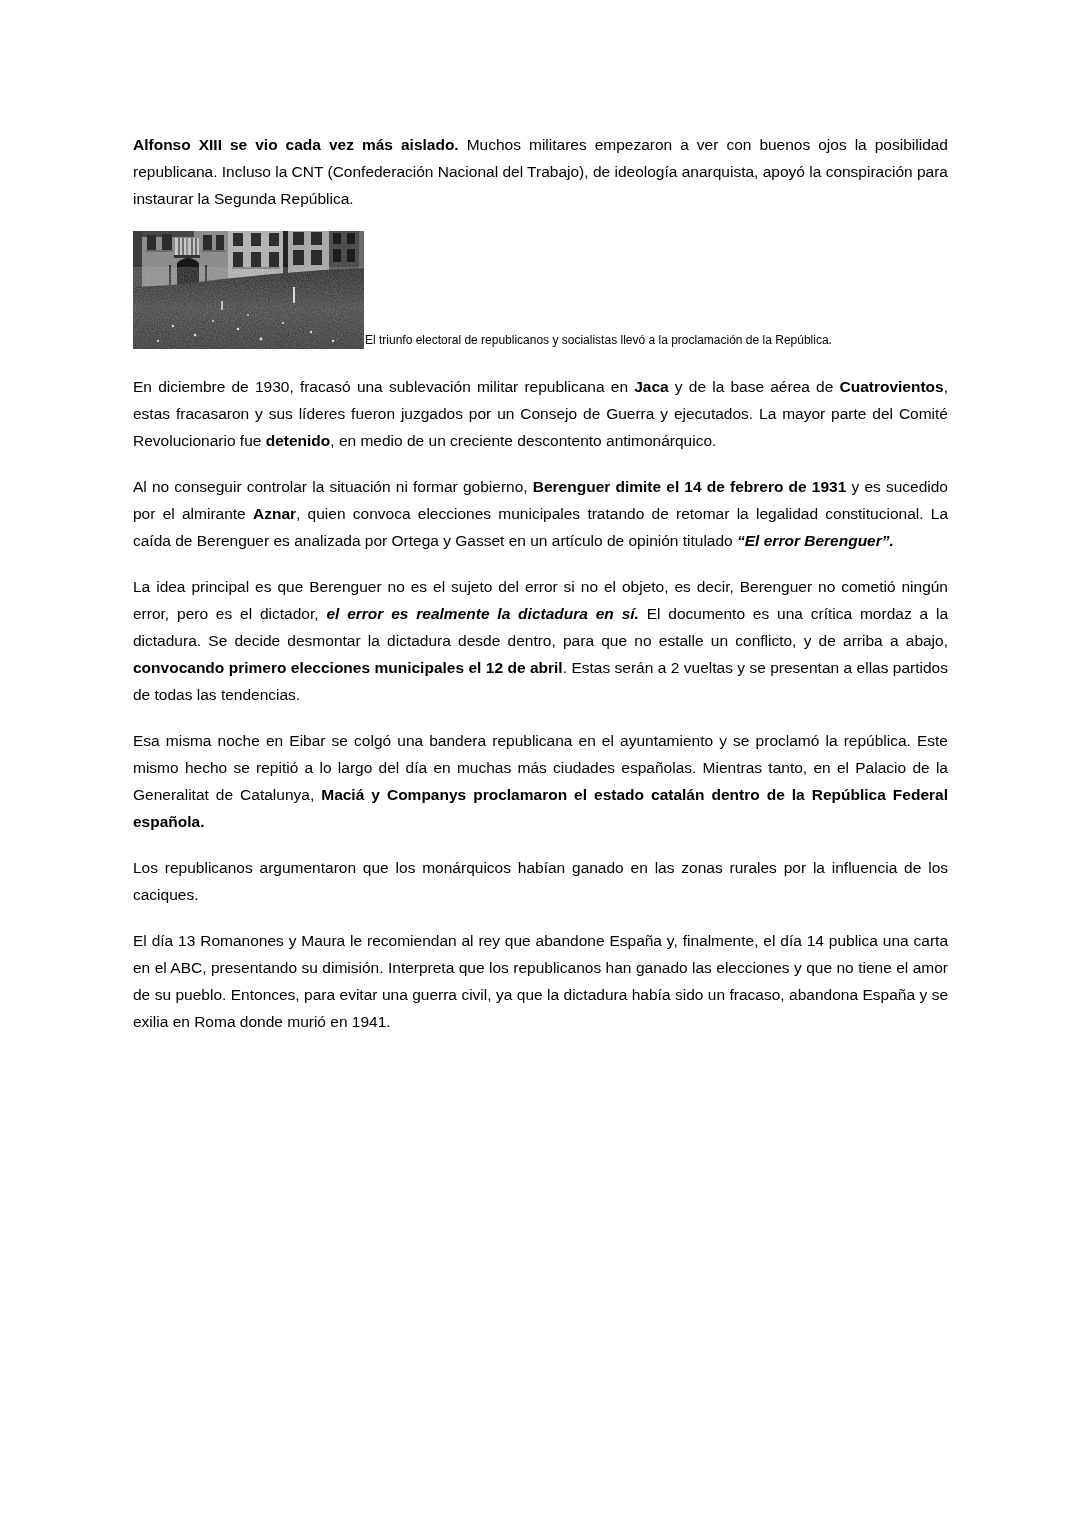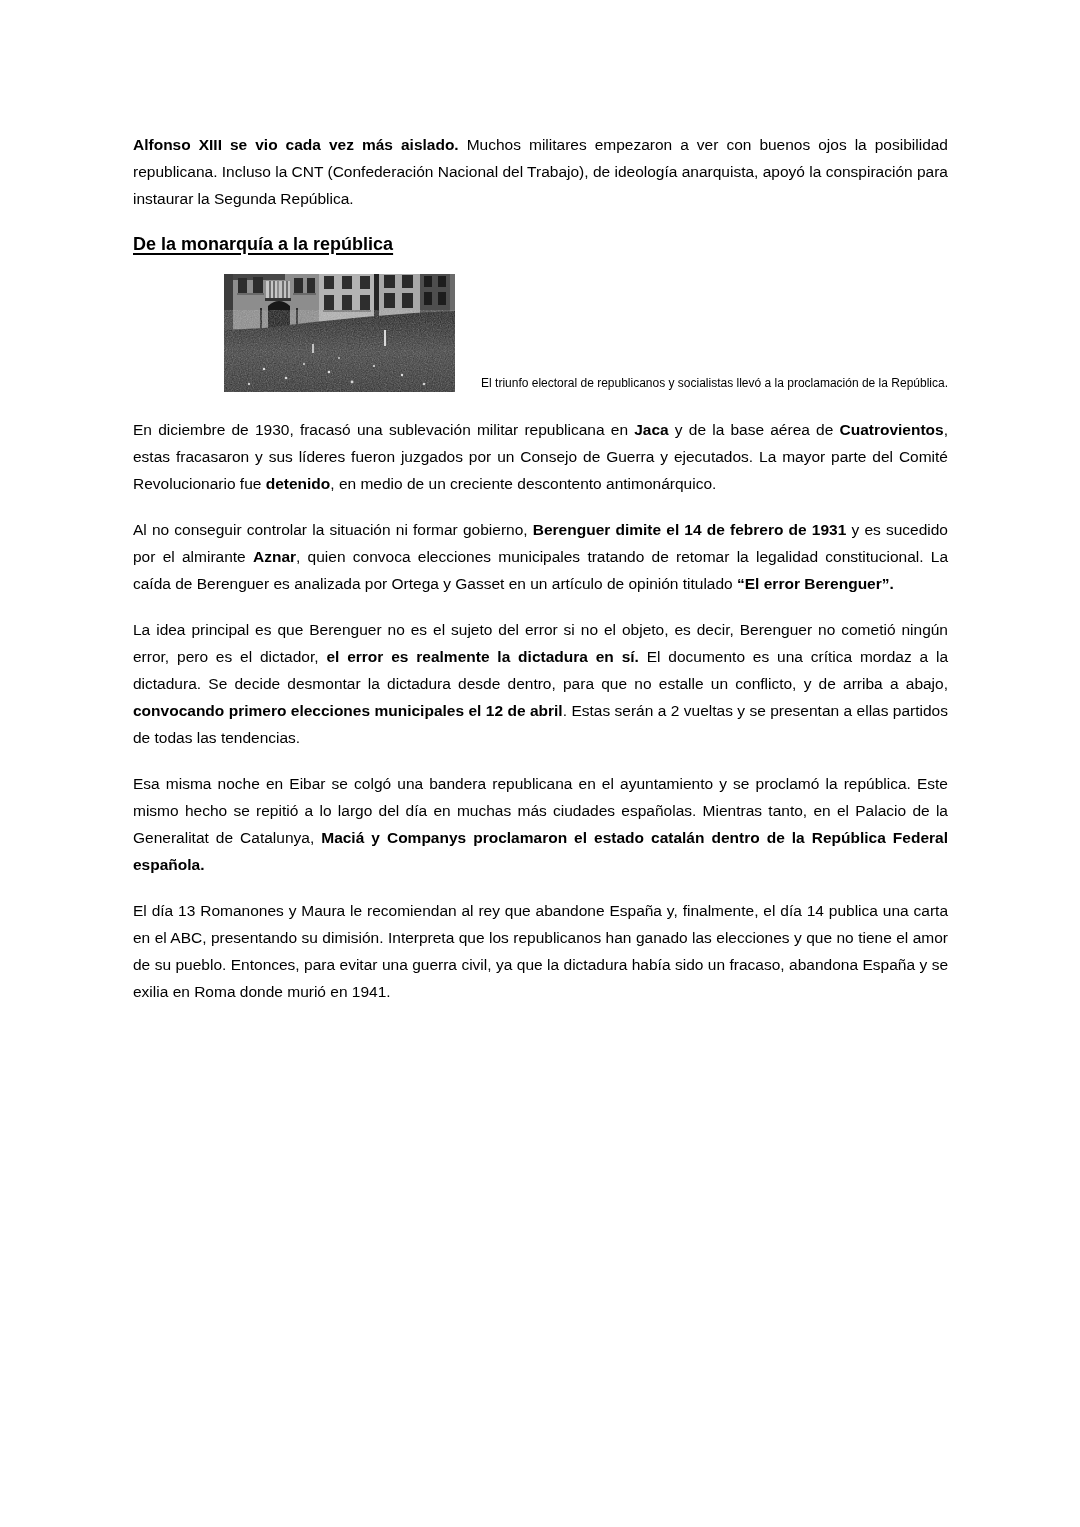--- a/index.html
+++ b/index.html
@@ -17,36 +17,35 @@
     padding: 131px 132px 0 133px;
   }
   p.para {
     margin: 0 0 19px 0;
     font-size: 15.5px;
     line-height: 27px;
     text-align: justify;
     color: #000000;
   }
   p.para .b { font-weight: bold; }
-  p.para .i { }
+  p.para .i { font-style: italic; }
   h2.heading {
     font-size: 18px;
     line-height: 27px;
     font-weight: bold;
     margin: 6px 0 0 0;
     text-decoration: underline;
     text-decoration-thickness: 2px;
     text-underline-offset: 3px;
   }
   .figure {
     margin: 16px 0 24px 0;
     display: flex;
     align-items: flex-end;
-    gap: 26px;
-    justify-content: flex-end;
+    gap: 1px;
   }
   .photo-frame {
     width: 231px;
     height: 118px;
     flex: 0 0 auto;
     line-height: 0;
   }
   .photo-frame svg { filter: blur(0.4px); }
   .caption {
     font-size: 12px;
@@ -56,21 +55,20 @@
   }
 </style>
 </head>
 <body>
 
 <div class="page">
   <div class="content">
 
     <p class="para"><span class="b">Alfonso XIII se vio cada vez más aislado. </span><span>Muchos militares empezaron a ver con buenos ojos la posibilidad republicana. Incluso la CNT (Confederación Nacional del Trabajo), de ideología anarquista, apoyó la conspiración para instaurar la Segunda República.</span></p>
 
-    <h2 class="heading">De la monarquía a la república</h2>
 
     <div class="figure">
       <div class="photo-frame">
         <svg width="231" height="118" viewBox="0 0 231 118" xmlns="http://www.w3.org/2000/svg">
           <defs>
             <filter id="grain" x="0%" y="0%" width="100%" height="100%">
               <feTurbulence type="fractalNoise" baseFrequency="0.85" numOctaves="3" seed="7"></feTurbulence>
               <feColorMatrix type="saturate" values="0"></feColorMatrix>
             </filter>
             <linearGradient id="crowdShade" x1="0" y1="0" x2="0" y2="1">
@@ -147,17 +145,18 @@
         </svg>
       </div>
       <div class="caption">El triunfo electoral de republicanos y socialistas llevó a la proclamación de la República.</div>
     </div>
 
     <div>
         <p class="para"><span>En diciembre de 1930, fracasó una sublevación militar republicana en </span><span class="b">Jaca</span><span> y de la base aérea de </span><span class="b">Cuatrovientos</span><span>, estas fracasaron y sus líderes fueron juzgados por un Consejo de Guerra y ejecutados. La mayor parte del Comité Revolucionario fue </span><span class="b">detenido</span><span>, en medio de un creciente descontento antimonárquico.</span></p>
         <p class="para"><span>Al no conseguir controlar la situación ni formar gobierno, </span><span class="b">Berenguer dimite el 14 de febrero de 1931</span><span> y es sucedido por el almirante </span><span class="b">Aznar</span><span>, quien convoca elecciones municipales tratando de retomar la legalidad constitucional. La caída de Berenguer es analizada por Ortega y Gasset en un artículo de opinión titulado </span><span class="b i">“El error Berenguer”.</span></p>
         <p class="para"><span>La idea principal es que Berenguer no es el sujeto del error si no el objeto, es decir, Berenguer no cometió ningún error, pero es el dictador, </span><span class="b i">el error es realmente la dictadura en sí.</span><span> El documento es una crítica mordaz a la dictadura. Se decide desmontar la dictadura desde dentro, para que no estalle un conflicto, y de arriba a abajo, </span><span class="b">convocando primero elecciones municipales el 12 de abril</span><span>. Estas serán a 2 vueltas y se presentan a ellas partidos de todas las tendencias.</span></p>
         <p class="para"><span>Esa misma noche en Eibar se colgó una bandera republicana en el ayuntamiento y se proclamó la república. Este mismo hecho se repitió a lo largo del día en muchas más ciudades españolas. Mientras tanto, en el Palacio de la Generalitat de Catalunya, </span><span class="b">Maciá y Companys proclamaron el estado catalán dentro de la República Federal española.</span></p>
+        <p class="para"><span>Los republicanos argumentaron que los monárquicos habían ganado en las zonas rurales por la influencia de los caciques.</span></p>
         <p class="para"><span>El día 13 Romanones y Maura le recomiendan al rey que abandone España y, finalmente, el día 14 publica una carta en el ABC, presentando su dimisión. Interpreta que los republicanos han ganado las elecciones y que no tiene el amor de su pueblo. Entonces, para evitar una guerra civil, ya que la dictadura había sido un fracaso, abandona España y se exilia en Roma donde murió en 1941.</span></p>
       </div>
 
   </div>
 </div>
 
 </body></html>

